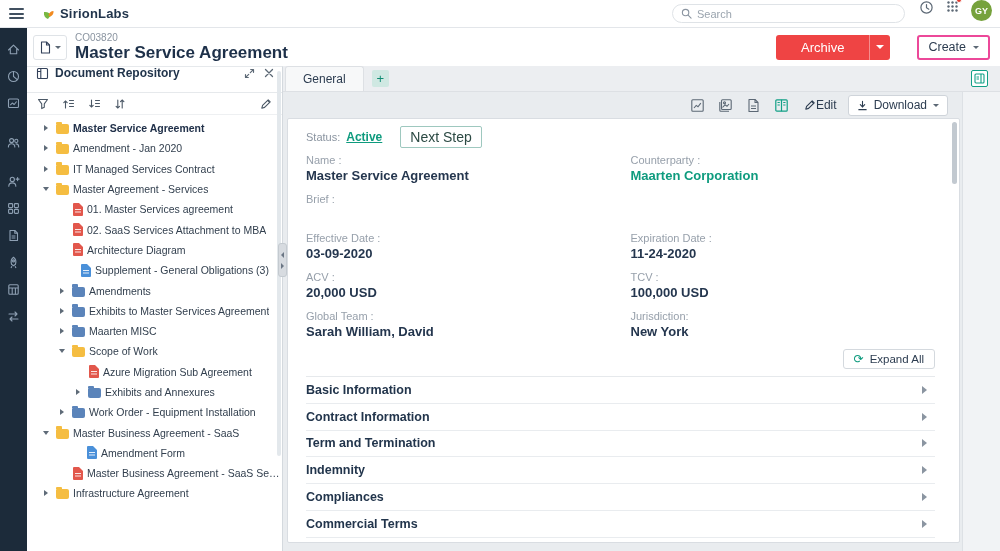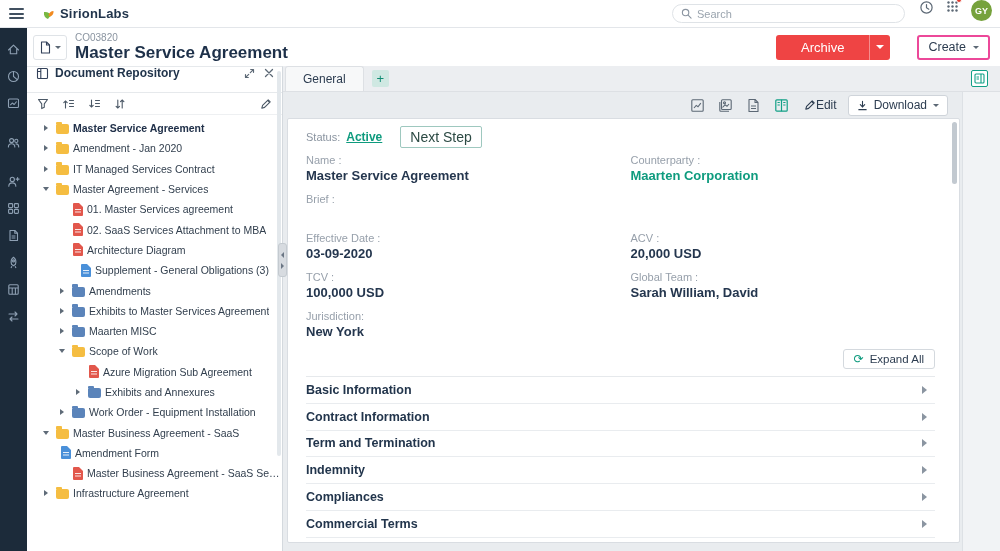--- a/index.html
+++ b/index.html
@@ -377,21 +377,21 @@
           <div class="tree-row" style="padding-left: 28px;">
             <span class="chev right"></span>
             <span class="ticon folder-blue"></span>
             <span class="tlabel">Work Order - Equipment Installation</span>
           </div>
           <div class="tree-row" style="padding-left: 12px;">
             <span class="chev down"></span>
             <span class="ticon folder-yellow-open"></span>
             <span class="tlabel">Master Business Agreement - SaaS</span>
           </div>
-          <div class="tree-row" style="padding-left: 16px;">
+          <div class="tree-row" style="padding-left: 42px;">
             <span class="chev none"></span>
             <span class="ticon doc"></span>
             <span class="tlabel">Amendment Form</span>
           </div>
           <div class="tree-row" style="padding-left: 28px;">
             <span class="chev none"></span>
             <span class="ticon pdf"></span>
             <span class="tlabel">Master Business Agreement - SaaS Services</span>
           </div>
           <div class="tree-row" style="padding-left: 12px;">
@@ -487,20 +487,24 @@
             <div class="fvalue link">Maarten Corporation</div>
           </div>
           <div class="field">
             <div class="flabel">Brief :</div>
             <div class="fvalue"></div>
           </div>
           <div class="field"></div>
           <div class="field">
             <div class="flabel">Effective Date :</div>
             <div class="fvalue">03-09-2020</div>
+          </div>
+          <div class="field">
+            <div class="flabel">Expiration Date :</div>
+            <div class="fvalue">11-24-2020</div>
           </div>
           <div class="field">
             <div class="flabel">ACV :</div>
             <div class="fvalue">20,000 USD</div>
           </div>
           <div class="field">
             <div class="flabel">TCV :</div>
             <div class="fvalue">100,000 USD</div>
           </div>
           <div class="field">

